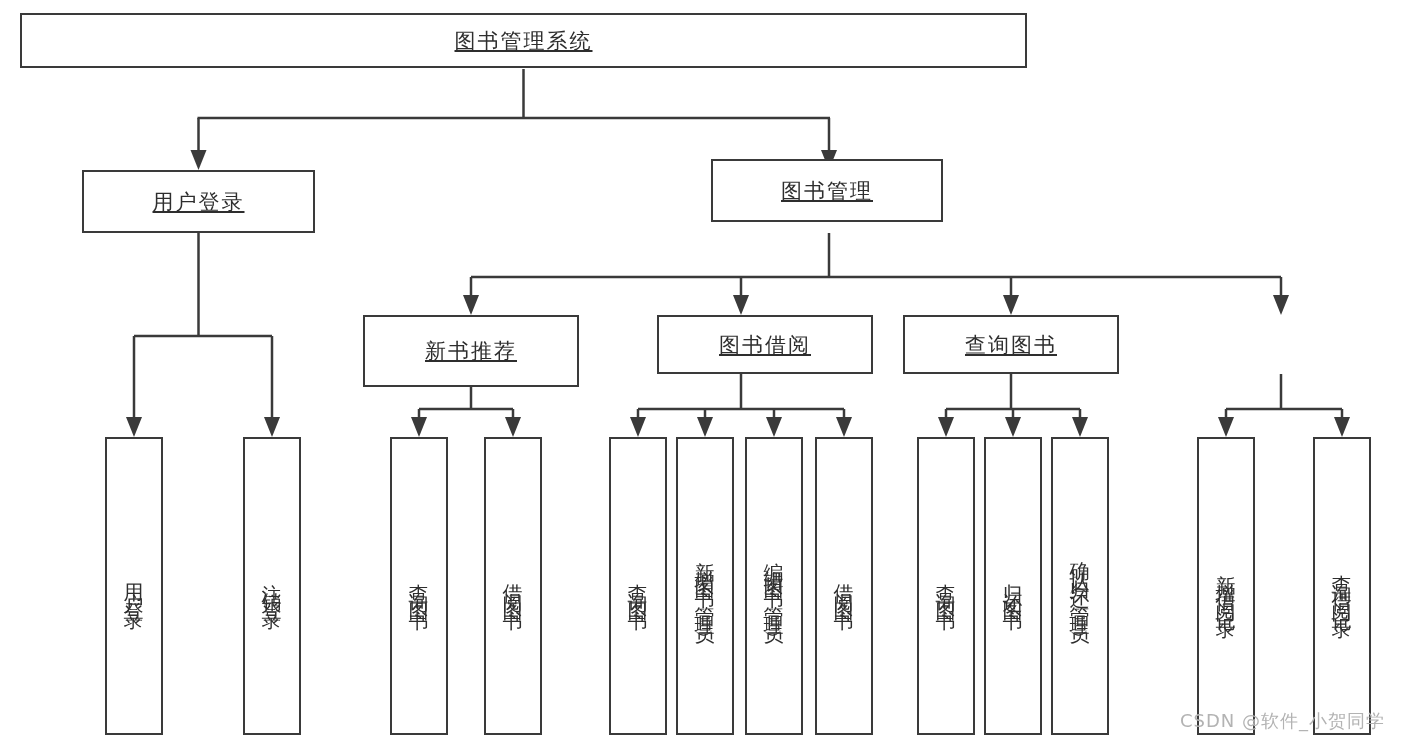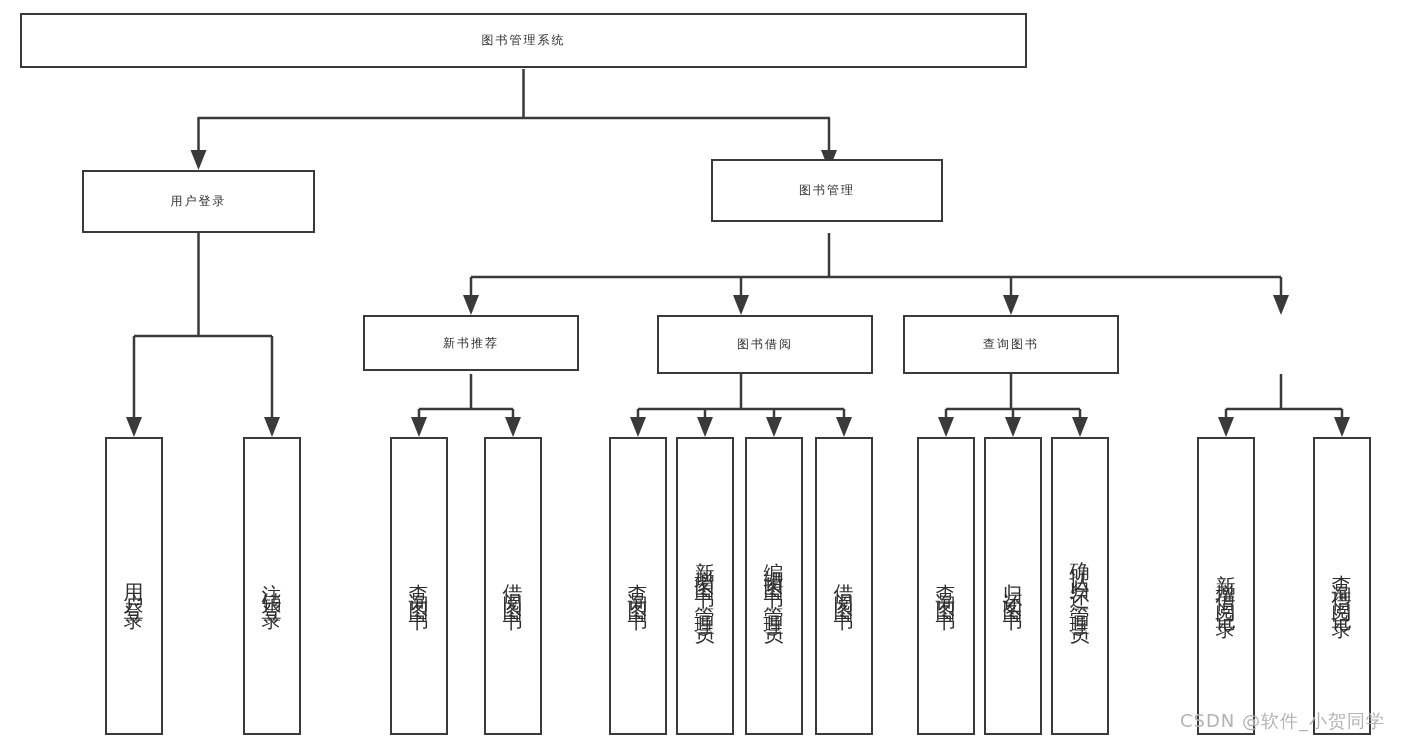--- a/index.html
+++ b/index.html
@@ -7,31 +7,31 @@
     position:relative; width:1405px; height:747px; background:#ffffff;
     font-family:"DejaVu Sans","Liberation Sans",sans-serif; overflow:hidden;
   }
   svg.connectors { position:absolute; left:0; top:0; z-index:1; }
   .node {
     position:absolute; box-sizing:border-box; background:#ffffff;
     border:2px solid #3a3a3a; color:#2e2e2e;
     display:flex; align-items:center; justify-content:center;
     z-index:2; text-align:center;
   }
-  .h  { font-size:12px; letter-spacing:2px; }
+  .h  { font-size:21px; letter-spacing:2px;text-decoration:underline; }
   .leaf { width:58px; top:437px; height:298px; }
   .leaf .v {
     writing-mode:vertical-rl; text-orientation:mixed;
     font-size:20px; letter-spacing:9px; line-height:1;
   }
   
   .n-root { left:20px;  top:13px;  width:1007px; height:55px; }
   .n-l2a  { left:82px;  top:170px; width:233px;  height:63px; }
   .n-l2b  { left:711px; top:159px; width:232px;  height:63px; }
-  .n-l3a  { left:363px; top:315px; width:216px;  height:56px; }
+  .n-l3a  { left:363px; top:315px; width:216px;  height:72px; }
   .n-l3b  { left:657px; top:315px; width:216px;  height:59px; }
   .n-l3c  { left:903px; top:315px; width:216px;  height:59px; }
   .n-l3d  { left:1173px;top:315px; width:216px;  height:59px; }
   
   .x-ul1 { left:105px; }  .x-ul2 { left:243px; }
   .x-nb1 { left:390px; }  .x-nb2 { left:484px; }
   .x-bb1 { left:609px; }  .x-bb2 { left:676px; }
   .x-bb3 { left:745px; }  .x-bb4 { left:815px; }
   .x-cb1 { left:917px; }  .x-cb2 { left:984px; }
   .x-cb3 { left:1051px; }

